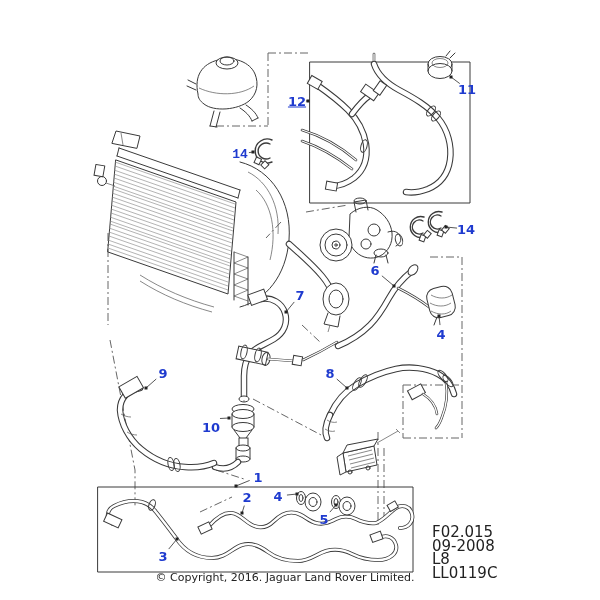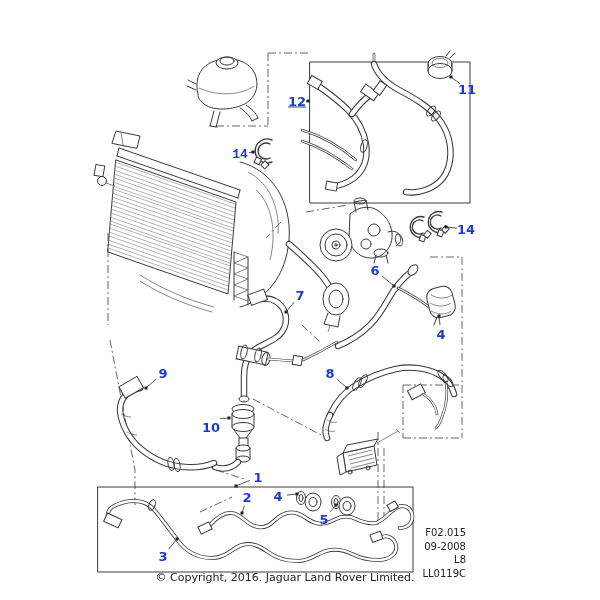--- a/index.html
+++ b/index.html
@@ -22,22 +22,22 @@
   .wfill{fill:#fff;stroke:#3a3a3a;stroke-width:1;}
   .clampline{stroke:#3a3a3a;stroke-width:1.4;fill:none;stroke-linecap:round;}
   .leader{stroke:#444;stroke-width:.9;}
   .leader-dot{fill:#222;stroke:none;}
   .callout{
     position:absolute;transform:translate(-50%,-50%);
     color:var(--callout-color,#1f3bcf);font-weight:bold;font-size:13px;line-height:1;
     cursor:pointer;user-select:none;
   }
   .refbox{
-    position:absolute;left:400px;top:526px;width:66px;text-align:right;
-    font-size:10px;color:#222;line-height:13.5px;
+    position:absolute;left:432px;top:526px;width:66px;text-align:left;
+    font-size:15px;color:#222;line-height:13.5px;
   }
   .copyright{
     position:absolute;left:0;top:571px;width:570px;text-align:center;
     font-size:11px;color:#222;
   }
 </style>
 </head>
 <body>
 
 <div class="stage">

